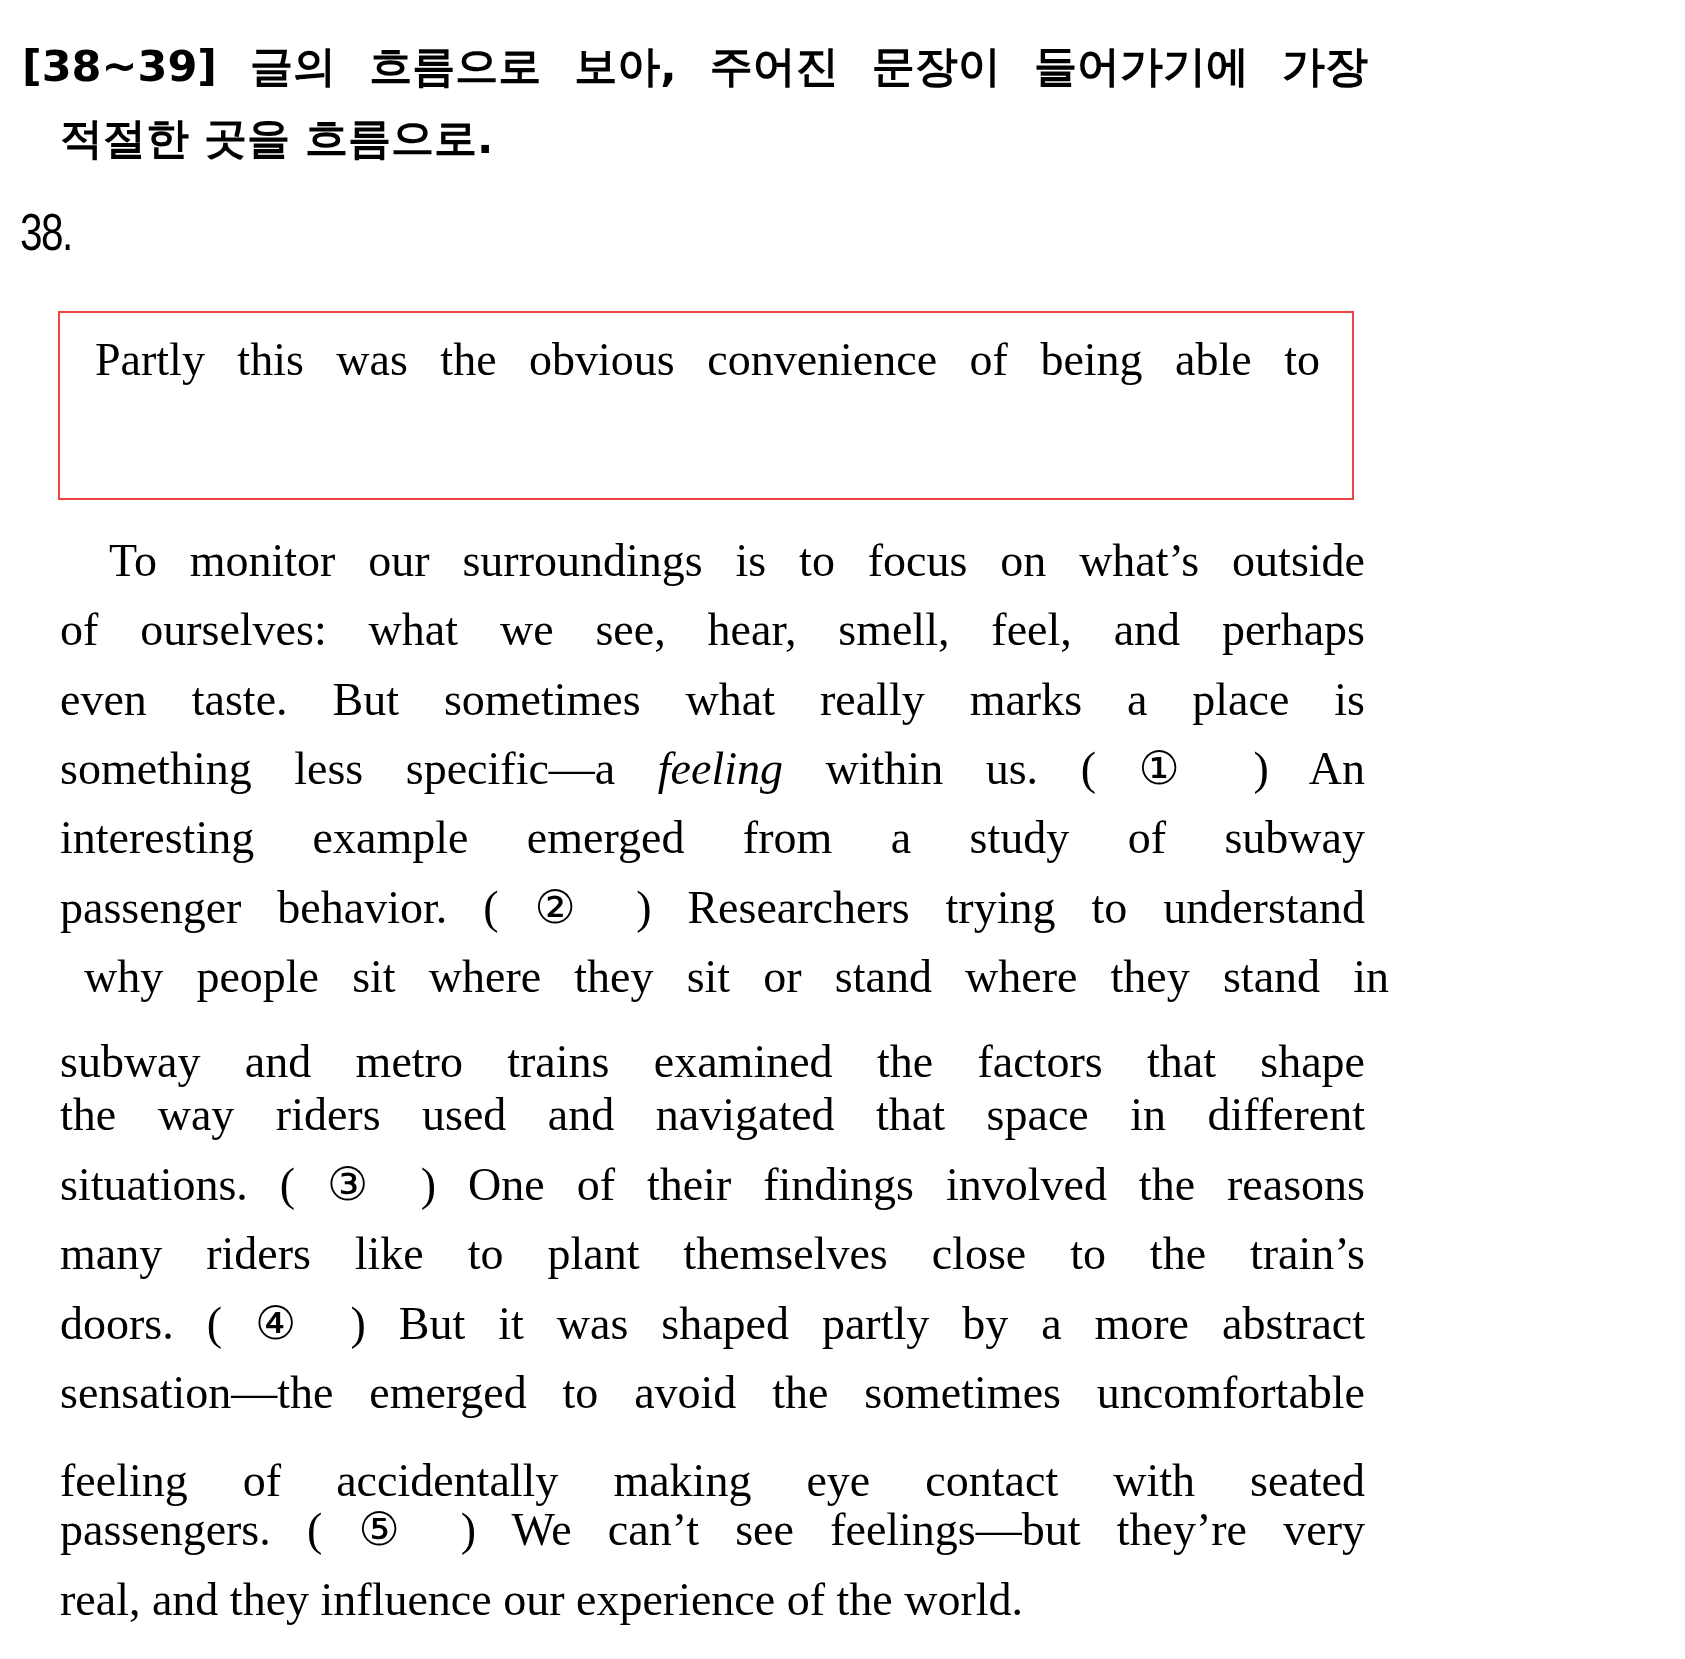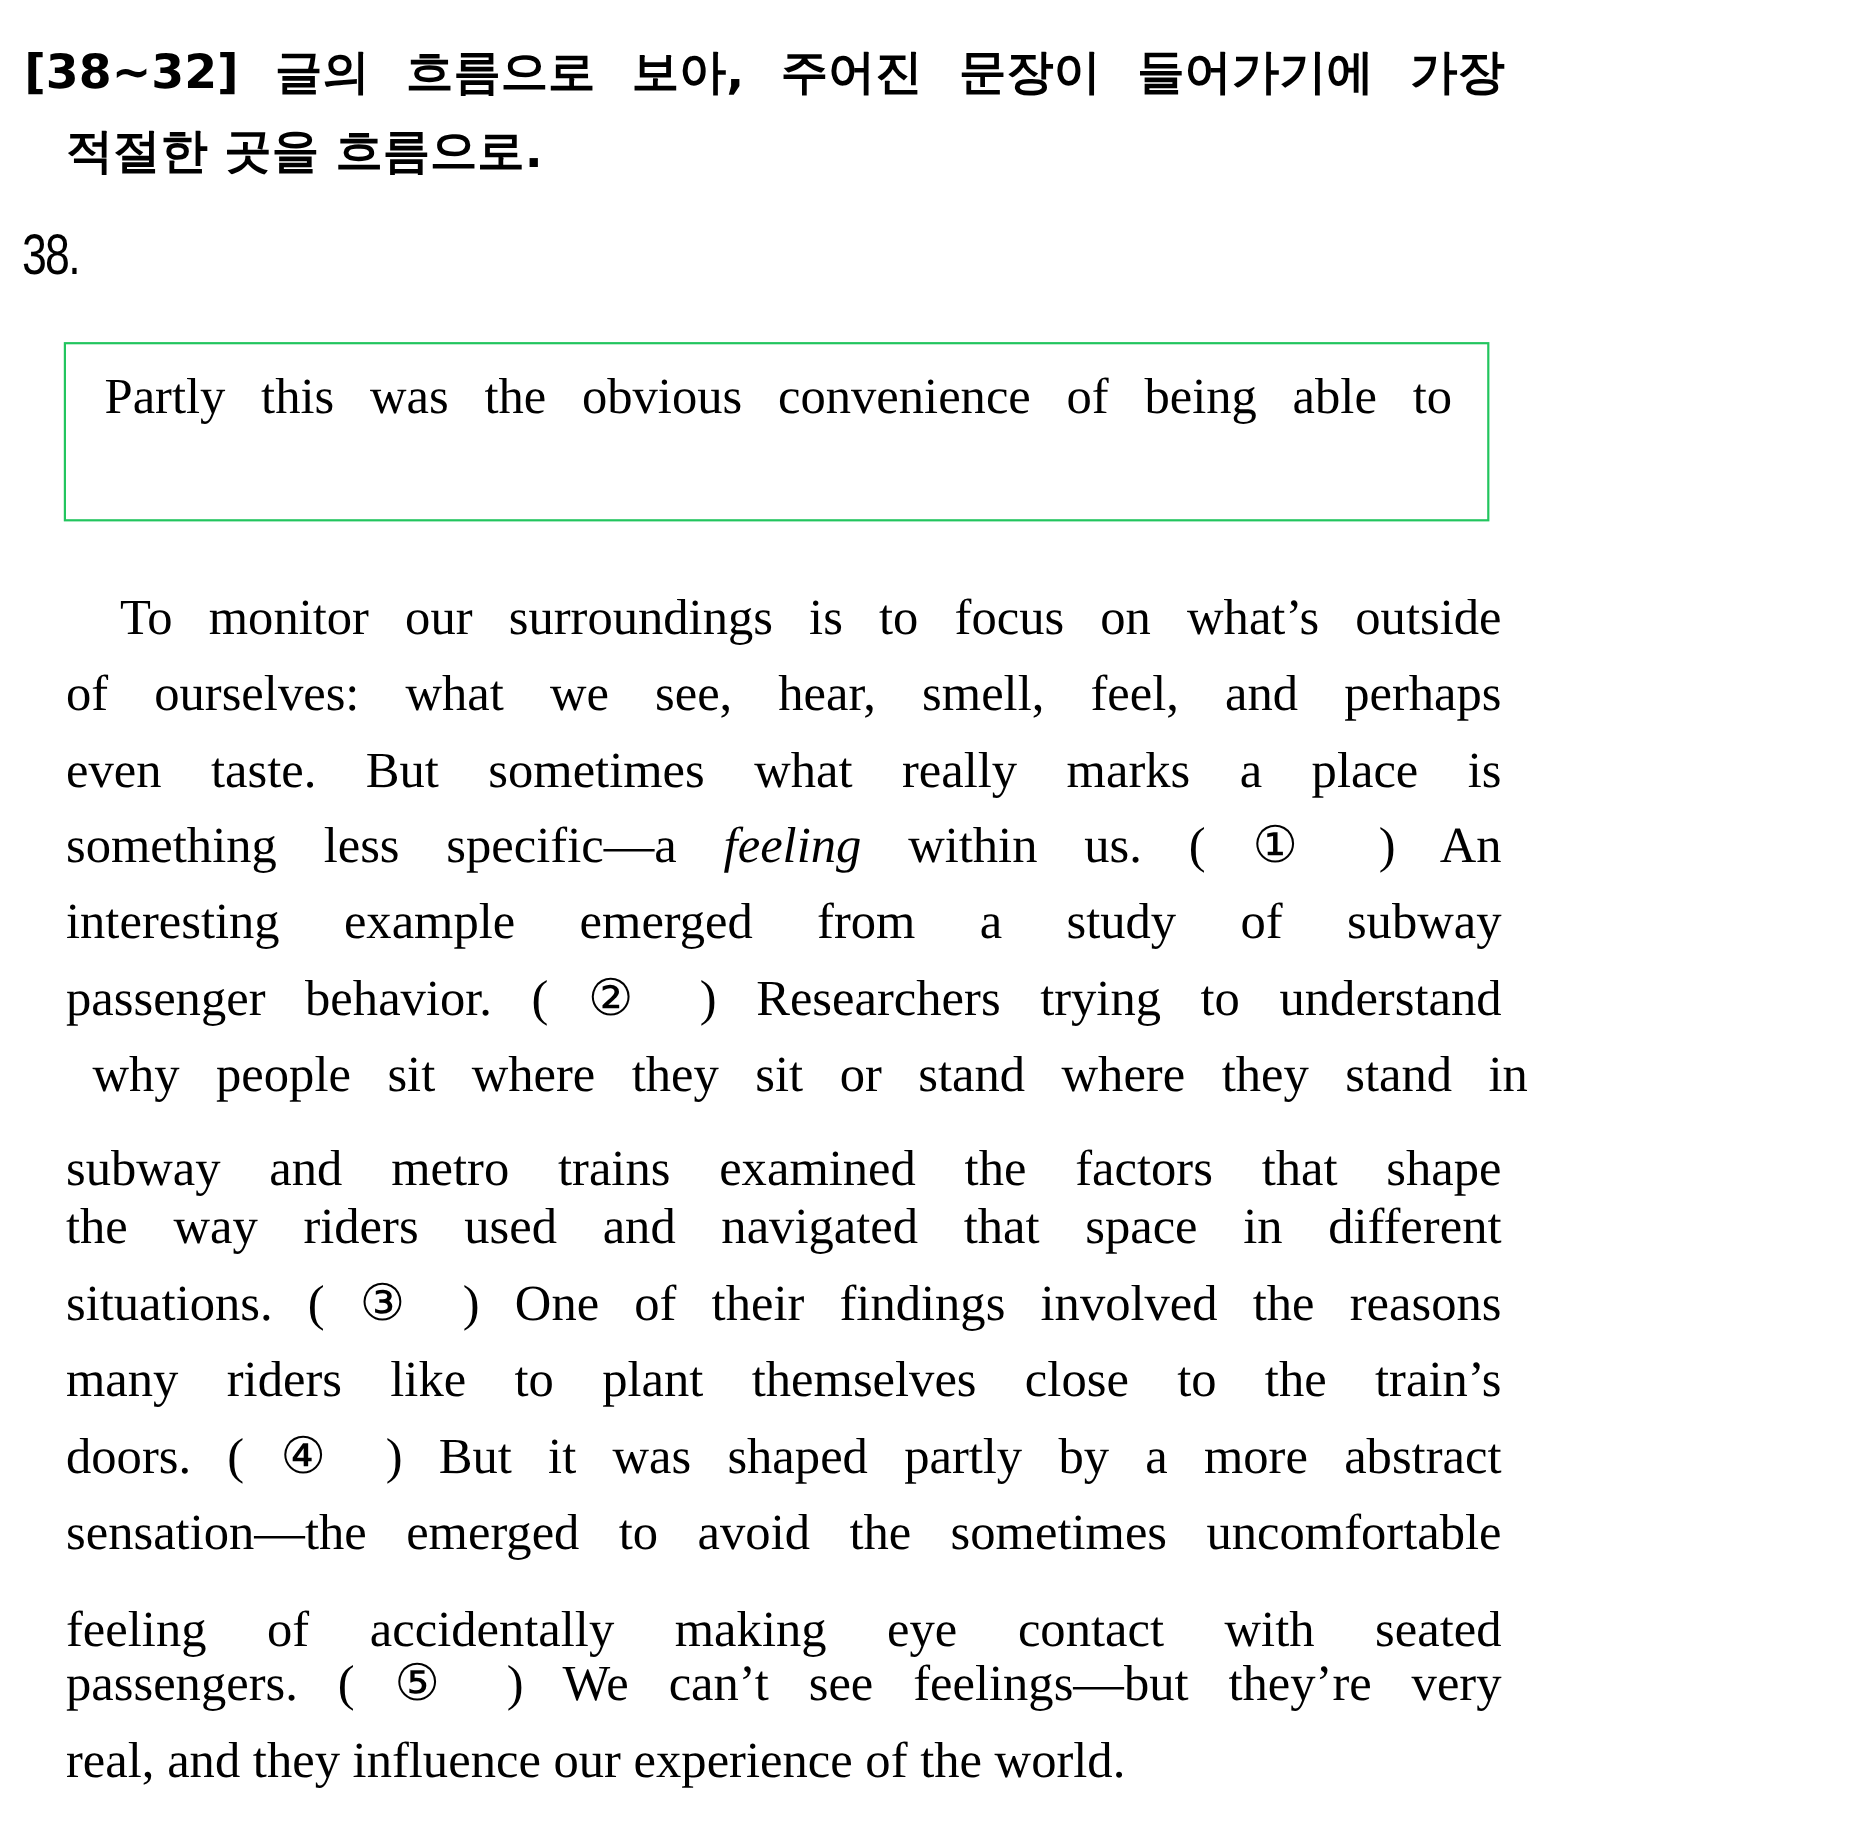--- a/index.html
+++ b/index.html
@@ -14,40 +14,40 @@
   }
   .heading .hl { height: 72px; line-height: 72px; white-space: nowrap; }
   .heading .hl1 { text-align: justify; text-align-last: justify; }
   .heading .hl2 { padding-left: 38px; }
   .qnum {
     position: absolute; left: 20px; top: 202px;
     font-family: "Liberation Sans", sans-serif; font-size: 52px; line-height: 60px;
     transform: scaleX(0.78); transform-origin: left top; letter-spacing: -2px;
   }
   .given-box {
-    position: absolute; left: 58px; top: 311px; width: 1296px; height: 163px;
-    border: 2px solid #22c55e; box-sizing: border-box;
+    position: absolute; left: 58px; top: 311px; width: 1296px; height: 189px;
+    border: 2px solid #ef4444; box-sizing: border-box;
   }
   .given-line, .p-line {
     position: absolute; white-space: nowrap;
     font-family: "Liberation Serif", serif; font-size: 46px;
     line-height: 60px; height: 60px;
   }
   .given-line { left: 35px; width: 1225px; }
   .justify { text-align: justify; text-align-last: justify; }
   .passage { position: absolute; left: 60px; top: 0; width: 1305px; }
   .p-line { left: 0; width: 1305px; }
   .p-line.indent { padding-left: 49px; width: 1256px; }
   em { font-style: italic; }
 </style>
 </head>
 <body>
 
 <div class="heading">
-  <div class="hl hl1">[38~32] 글의 흐름으로 보아, 주어진 문장이 들어가기에 가장</div>
+  <div class="hl hl1">[38~39] 글의 흐름으로 보아, 주어진 문장이 들어가기에 가장</div>
   <div class="hl hl2">적절한 곳을 흐름으로.</div>
 </div>
 
 <div class="qnum">38.</div>
 
 <div class="given-box">
   <div class="given-line justify" style="top:17px;">Partly this was the obvious convenience of being able to</div>
 </div>
 
 <div class="passage">

